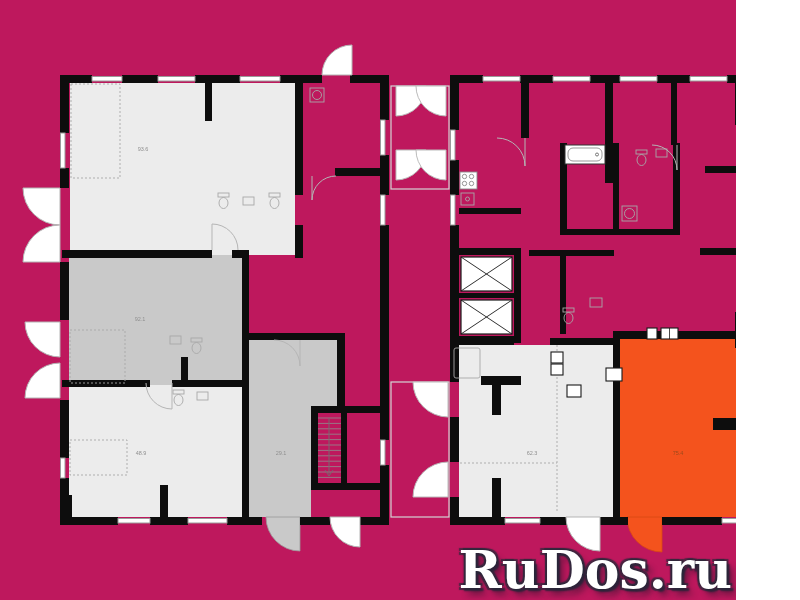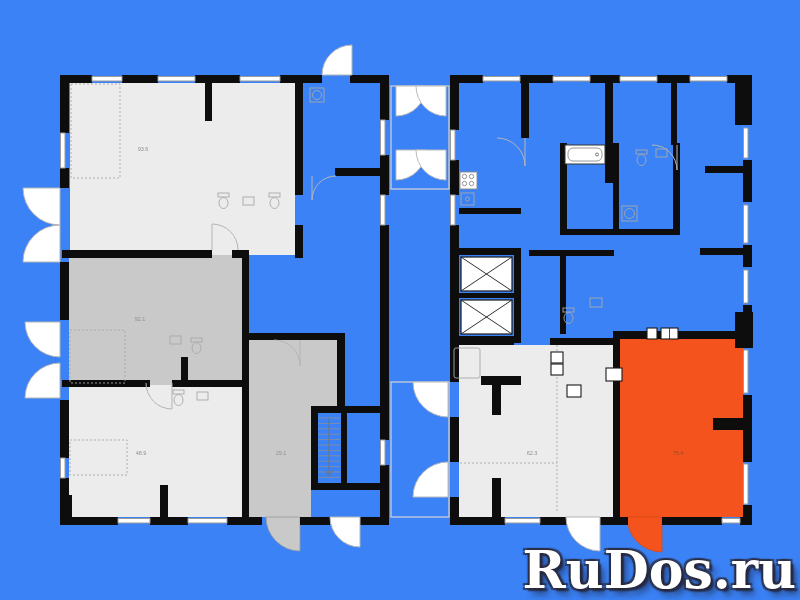--- a/index.html
+++ b/index.html
@@ -1,16 +1,16 @@
 <!DOCTYPE html>
 <html><head>
 <meta charset="utf-8">
 <style>
   html,body{margin:0;padding:0;background:#ffffff;}
-  #stage{position:relative;width:800px;height:600px;background:#3b82f6;overflow:hidden;
+  #stage{position:relative;width:736px;height:600px;background:#be185d;overflow:hidden;
          font-family:"Liberation Sans",sans-serif;}
   #plan-svg{position:absolute;left:0;top:0;}
   .area-label{font-family:"Liberation Sans",sans-serif;font-size:5.5px;fill:#8f8f8f;text-anchor:middle;}
   .area-label-highlight{fill:#9c4a1c;}
   #watermark{position:absolute;right:4px;bottom:4px;
     font-family:"DejaVu Serif",serif;font-weight:bold;font-size:52px;line-height:1;
     color:#ffffff;letter-spacing:0px;
     text-shadow:
       -2px -2px 1px rgba(40,40,58,.75),
        2px -2px 1px rgba(40,40,58,.75),

